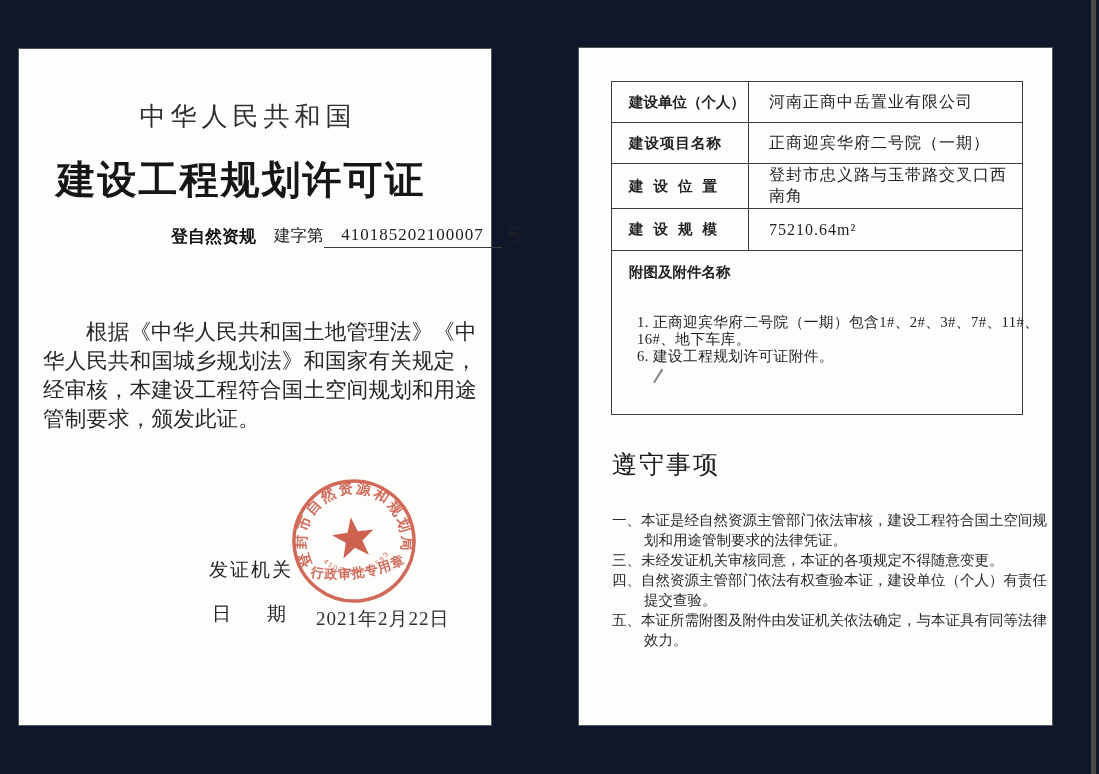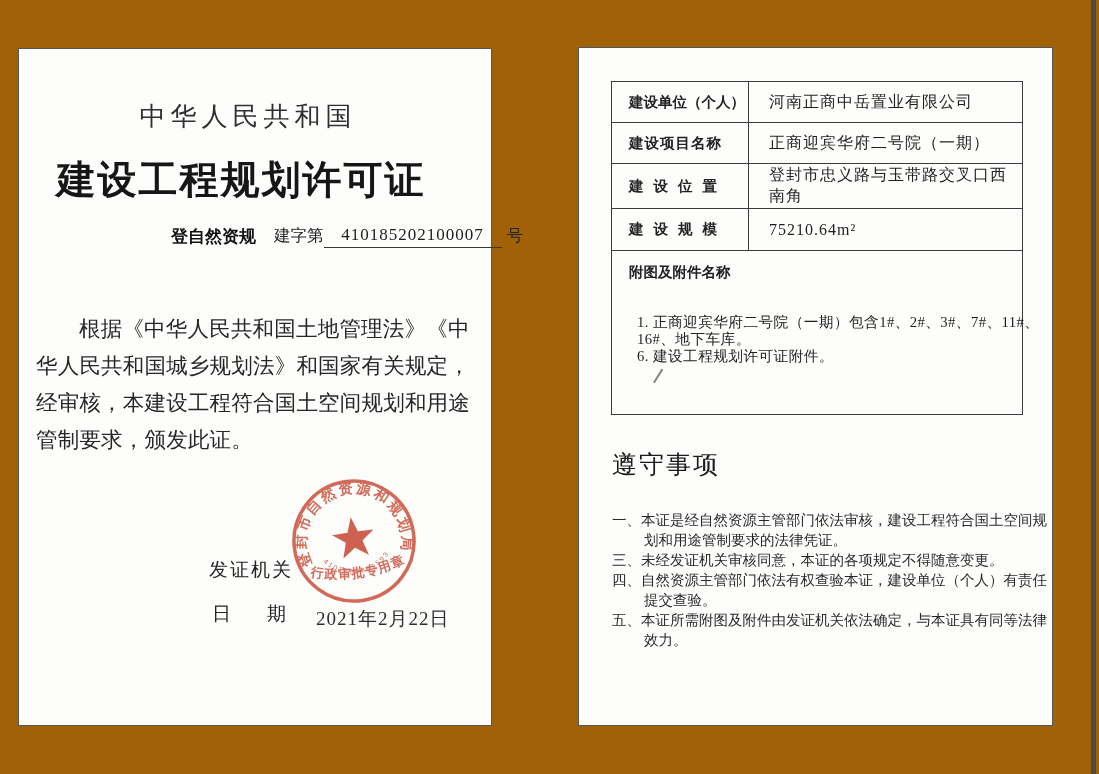--- a/index.html
+++ b/index.html
@@ -1,16 +1,16 @@
 <!DOCTYPE html>
 <html><head>
 <meta charset="utf-8">
 <style>
   html,body{margin:0;padding:0;background:#ffffff;}
-  .canvas{position:relative;width:1099px;height:774px;background:#a16207;overflow:hidden;
+  .canvas{position:relative;width:1099px;height:774px;background:#0f172a;overflow:hidden;
           font-family:"Liberation Sans","DejaVu Sans",sans-serif;color:#2b2b2b;}
   .serif{font-family:"Liberation Serif","DejaVu Serif",serif;}
   .sans{font-family:"Liberation Sans","DejaVu Sans",sans-serif;}
 
   
   .scan-edge{position:absolute;left:1091px;top:0;width:5px;height:774px;background:#4a4a48;}
 
   
   .page{position:absolute;background:#fdfdfc;border:1.5px solid #565656;box-sizing:border-box;}
   .page-left{left:18px;top:48px;width:474px;height:678px;}
@@ -20,22 +20,22 @@
   .country{position:absolute;left:0;right:14px;top:50px;text-align:center;
            font-size:26px;letter-spacing:5px;color:#303030;}
   .main-title{position:absolute;left:0;right:28px;top:104px;text-align:center;
               font-size:39px;font-weight:bold;letter-spacing:2px;color:#161616;}
   .certno{position:absolute;left:152px;top:176px;display:flex;align-items:flex-start;white-space:nowrap;}
   .certno .cn-bold{font-size:17px;font-weight:bold;color:#111;}
   .certno .cn-pre{font-size:16.5px;margin-left:18px;color:#222;}
   .certno .cn-num{display:inline-block;width:178px;text-align:center;font-size:17px;letter-spacing:1px;
                   border-bottom:1.5px solid #3a3a3a;padding-bottom:2px;color:#1d1d1d;}
   .certno .cn-suf{font-size:16.5px;margin-left:5px;color:#222;}
-  .statement{position:absolute;left:17px;top:262px;width:445px;margin:0;
-             font-size:21.5px;line-height:37px;letter-spacing:0.2px;text-indent:2em;color:#262626;}
+  .statement{position:absolute;left:17px;top:262px;width:445px;margin:7px;
+             font-size:21.5px;line-height:29px;letter-spacing:0.2px;text-indent:2em;color:#262626;}
   .issuer{position:absolute;left:190px;top:508px;font-size:19px;letter-spacing:2px;color:#242424;}
   .date-row{position:absolute;left:193px;top:552px;width:74px;display:flex;justify-content:space-between;
             font-size:19px;color:#242424;}
   .date-value{position:absolute;left:297px;top:557px;font-size:19px;letter-spacing:1px;color:#2e2e2e;z-index:3;}
 
   .seal{position:absolute;left:255px;top:412px;width:160px;height:160px;z-index:2;opacity:0.82;
         transform:rotate(-8deg);}
 
   
   .info-table{position:absolute;left:32px;top:33px;width:412px;border:1px solid #3c3c3c;box-sizing:border-box;}

